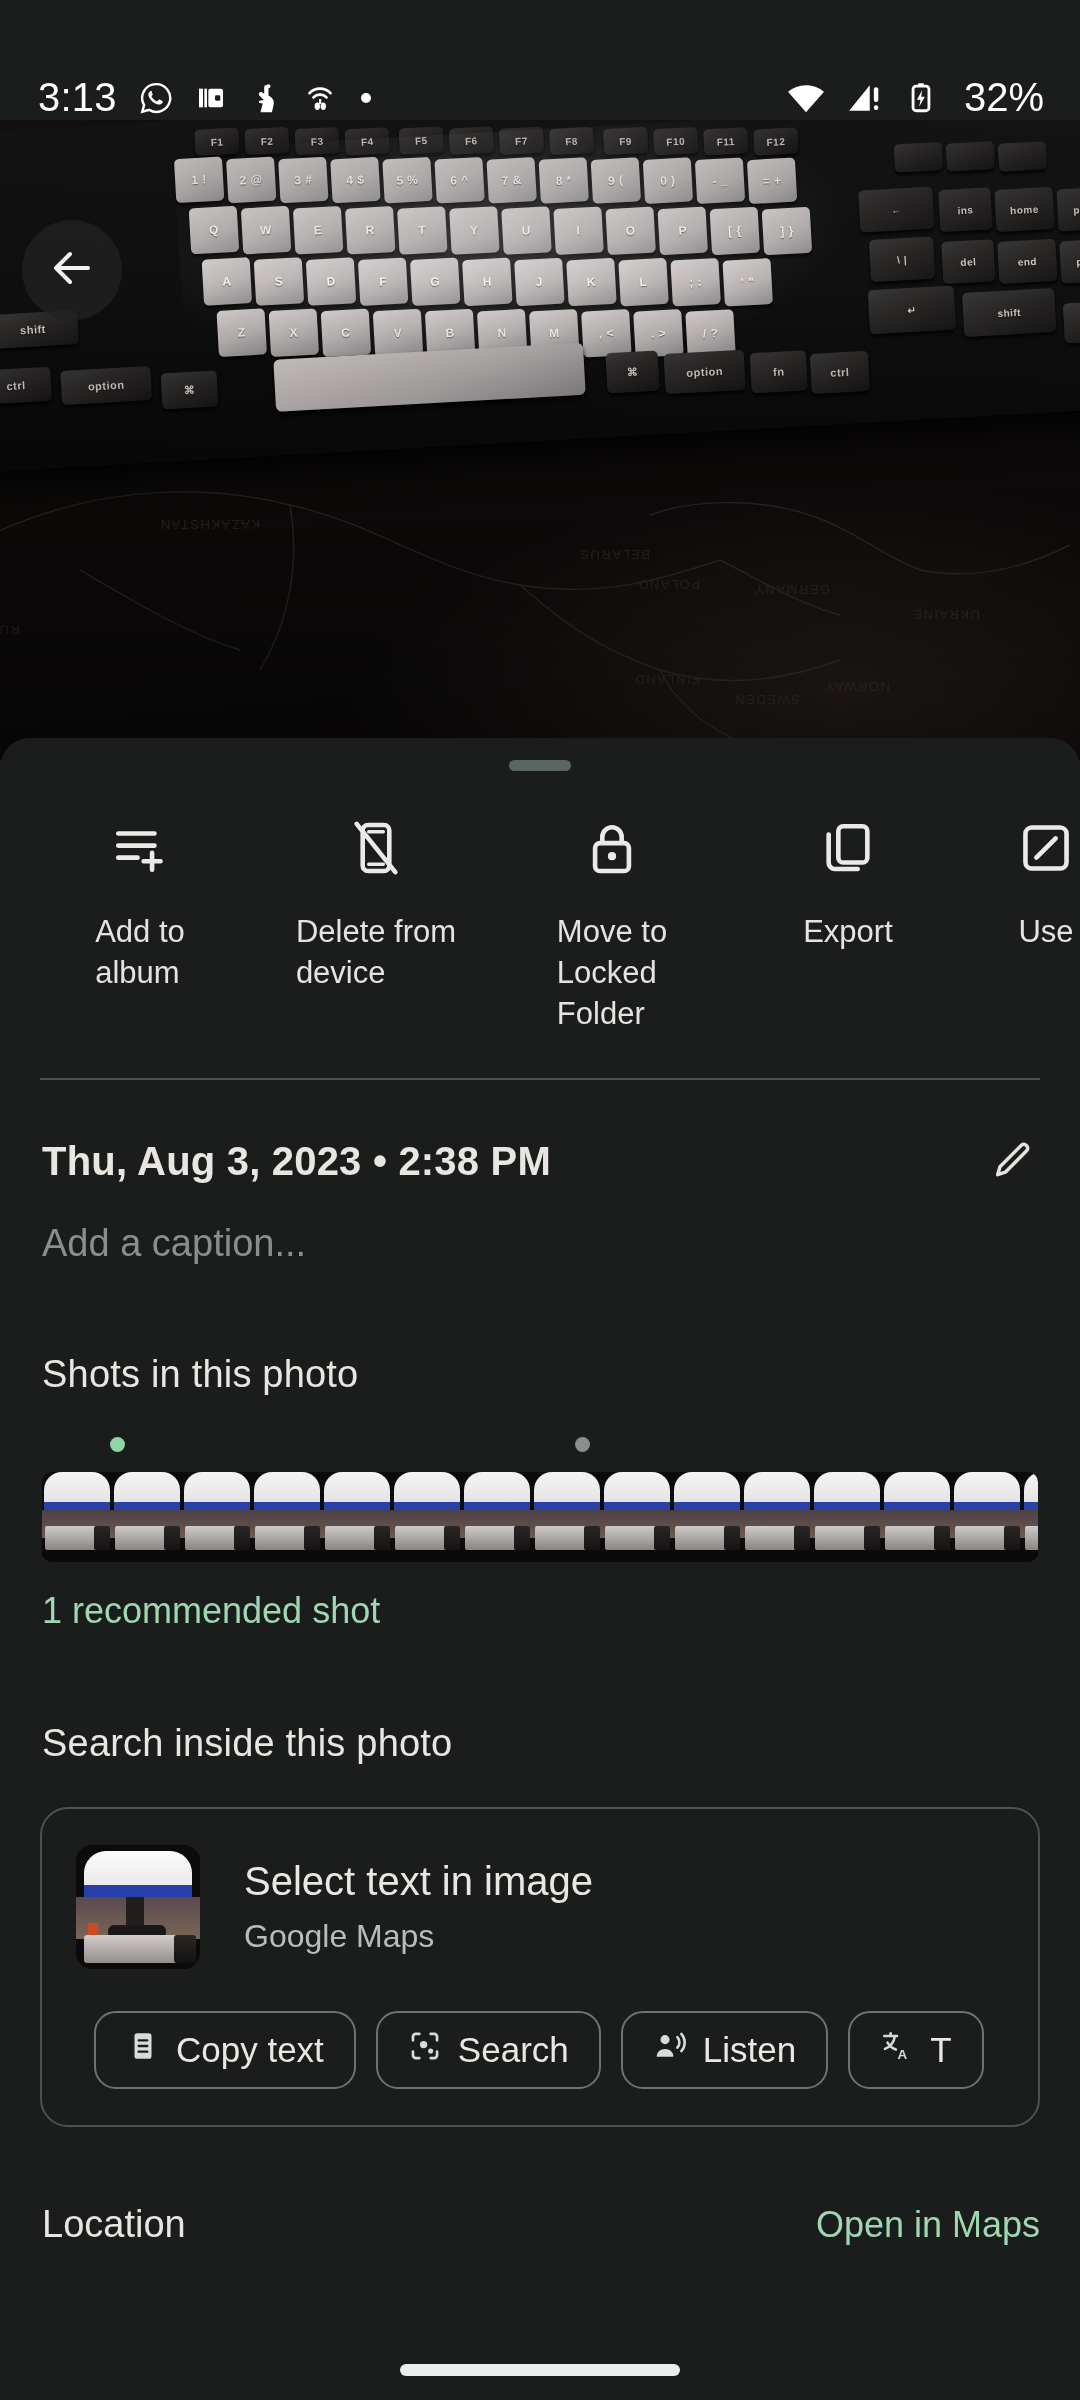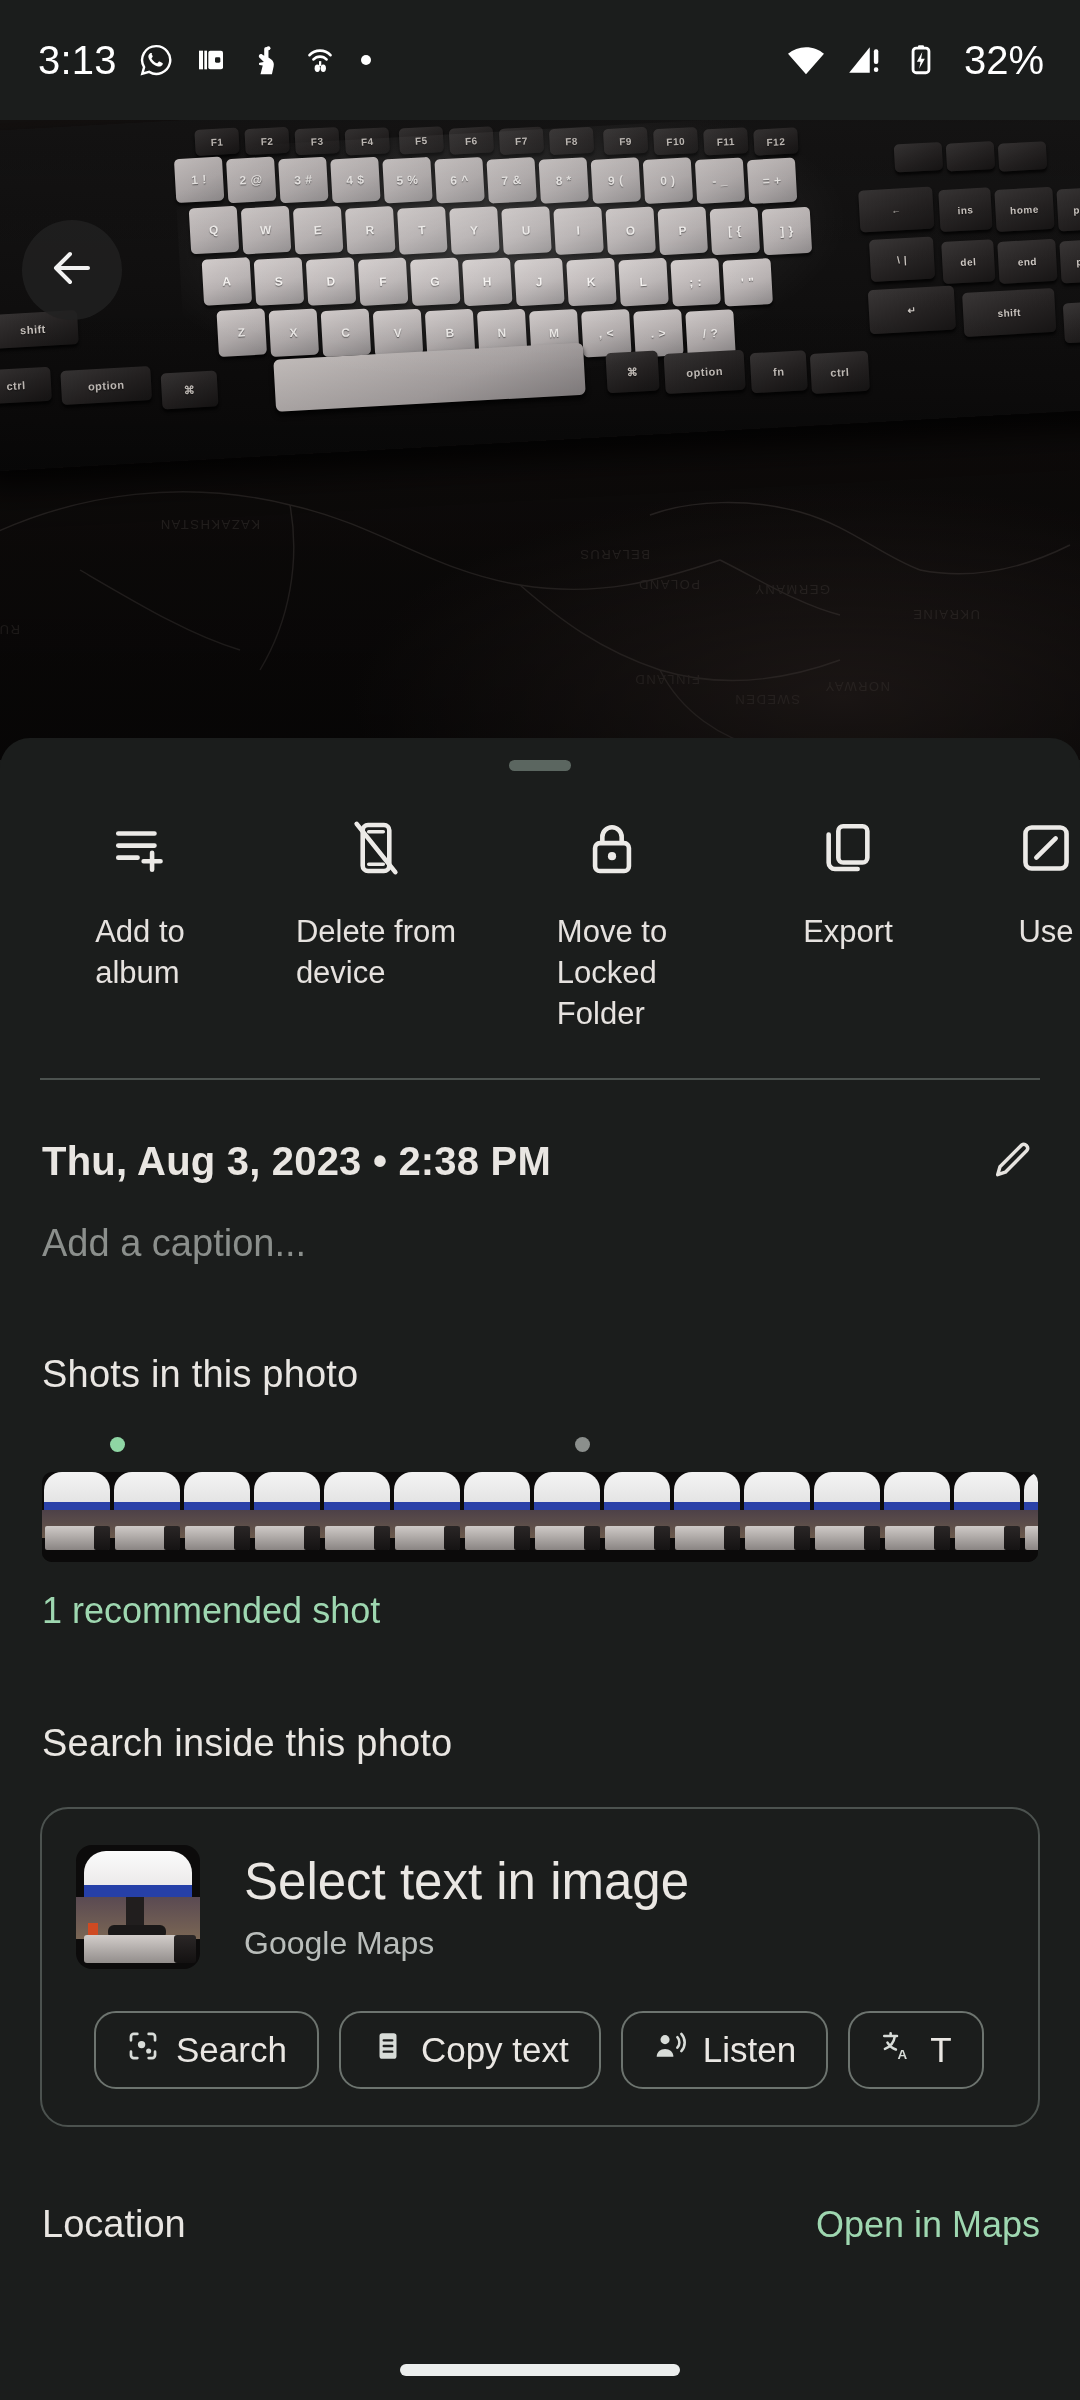--- a/index.html
+++ b/index.html
@@ -14,21 +14,21 @@
     width: 1080px; height: 2400px;
     background: #1b1d1c;
     overflow: hidden;
   }
 
   
   .statusbar {
     position: absolute; top: 0; left: 0;
     width: 1080px; height: 120px;
     background: #1b1d1c;
-    display: flex; align-items: center;
+    display: flex; align-items: flex-end;
     padding: 0 36px 0 38px;
     z-index: 40;
   }
   .sb-left { display: flex; align-items: center; gap: 22px; }
   .sb-clock { color: #fff; font-size: 40px; letter-spacing: 0.2px; }
   .sb-right { margin-left: auto; display: flex; align-items: center; gap: 20px; }
   .sb-batt-text { color: #fff; font-size: 40px; font-weight: 500; margin-left: 6px; }
   .ic { display: inline-flex; align-items: center; justify-content: center; }
 
   
@@ -251,21 +251,21 @@
   .lt-mon { position: absolute; left: 8px; right: 8px; top: 6px; height: 34px; background: linear-gradient(#fbfbfb,#eceaea); border-radius: 22px 22px 0 0; }
   .lt-bar { position: absolute; left: 8px; right: 8px; top: 40px; height: 12px; background: #2640a8; }
   .lt-desk { position: absolute; left: 0; right: 0; top: 52px; height: 42px; background: linear-gradient(#5a4a52,#7a6654); }
   .lt-stand { position: absolute; left: 50px; top: 52px; width: 18px; height: 34px; background: #211e1e; }
   .lt-base { position: absolute; left: 32px; top: 80px; width: 58px; height: 14px; background: #1a1818; border-radius: 6px; }
   .lt-kb { position: absolute; left: 8px; right: 14px; bottom: 6px; height: 28px; background: linear-gradient(#d2cdca,#938e8c); border-radius: 3px; }
   .lt-kbd { position: absolute; right: 4px; bottom: 6px; width: 22px; height: 28px; background: linear-gradient(#2b2727,#131111); border-radius: 3px; }
   .lt-red { position: absolute; left: 12px; bottom: 34px; width: 10px; height: 12px; background: #cf4a22; }
 
   .lens-text { margin-left: 44px; }
-  .lens-title { color: #eae7e3; font-size: 51px; }
+  .lens-title { color: #eae7e3; font-size: 40px; }
   .lens-sub { color: #b9bdba; font-size: 32px; margin-top: 14px; }
 
   .chips { display: flex; gap: 20px; padding: 42px 0 0 52px; overflow: hidden; }
   .chip {
     display: flex; align-items: center; gap: 16px;
     height: 78px; padding: 0 30px;
     border: 2px solid #6d746f; border-radius: 22px;
     color: #eae7e3; font-size: 35px;
     white-space: nowrap; cursor: pointer;
     flex: 0 0 auto;
@@ -729,40 +729,40 @@
           <div class="lens-text">
             <div class="lens-title">Select text in image</div>
             <div class="lens-sub">Google Maps</div>
           </div>
         </div>
 
         <div class="chips">
           <div class="chip">
             <span>
               <svg width="34" height="34" viewBox="0 0 24 24">
+                <rect x="6" y="3" width="12" height="18" rx="2" fill="#d8dcd8"></rect>
+                <g stroke="#1b1d1c" stroke-width="1.7" stroke-linecap="round">
+                    <path d="M9 8h6M9 12h6M9 16h6"></path>
+                  </g>
+              </svg>
+            </span>
+            <span>Copy text</span>
+          </div>
+
+          <div class="chip">
+            <span>
+              <svg width="34" height="34" viewBox="0 0 24 24">
                 <g fill="none" stroke="#d8dcd8" stroke-width="1.9" stroke-linecap="round">
                   <path d="M3.5 8V5.5a2 2 0 0 1 2-2H8M16 3.5h2.5a2 2 0 0 1 2 2V8M20.5 16v2.5a2 2 0 0 1-2 2H16M8 20.5H5.5a2 2 0 0 1-2-2V16"></path>
                 </g>
                 <circle cx="11" cy="11" r="2.6" fill="#d8dcd8"></circle>
                 <circle cx="16" cy="15.5" r="1.8" fill="#d8dcd8"></circle>
               </svg>
             </span>
             <span>Search</span>
-          </div>
-
-          <div class="chip">
-            <span>
-              <svg width="34" height="34" viewBox="0 0 24 24">
-                <rect x="6" y="3" width="12" height="18" rx="2" fill="#d8dcd8"></rect>
-                <g stroke="#1b1d1c" stroke-width="1.7" stroke-linecap="round">
-                    <path d="M9 8h6M9 12h6M9 16h6"></path>
-                  </g>
-              </svg>
-            </span>
-            <span>Copy text</span>
           </div>
 
           <div class="chip">
             <span>
               <svg width="34" height="34" viewBox="0 0 24 24">
                 <circle cx="8.5" cy="7.5" r="3.2" fill="#d8dcd8"></circle>
                 <path d="M2.6 19.6c0-3.3 2.7-5.4 5.9-5.4s5.9 2.1 5.9 5.4Z" fill="#d8dcd8"></path>
                 <g fill="none" stroke="#d8dcd8" stroke-width="1.8" stroke-linecap="round">
                   <path d="M17.2 5.8a5.5 5.5 0 0 1 0 7.4M20 3.4a9 9 0 0 1 0 12.2"></path>
                 </g>

